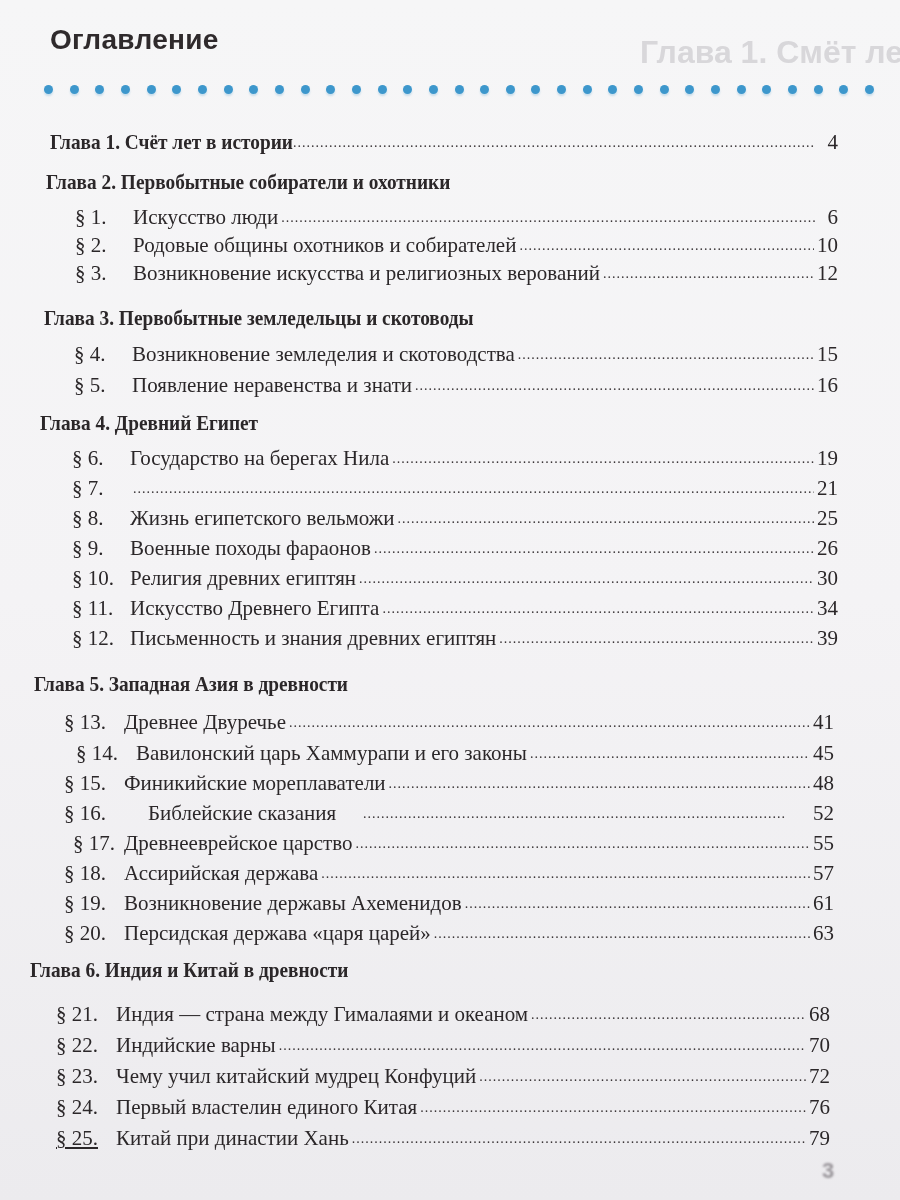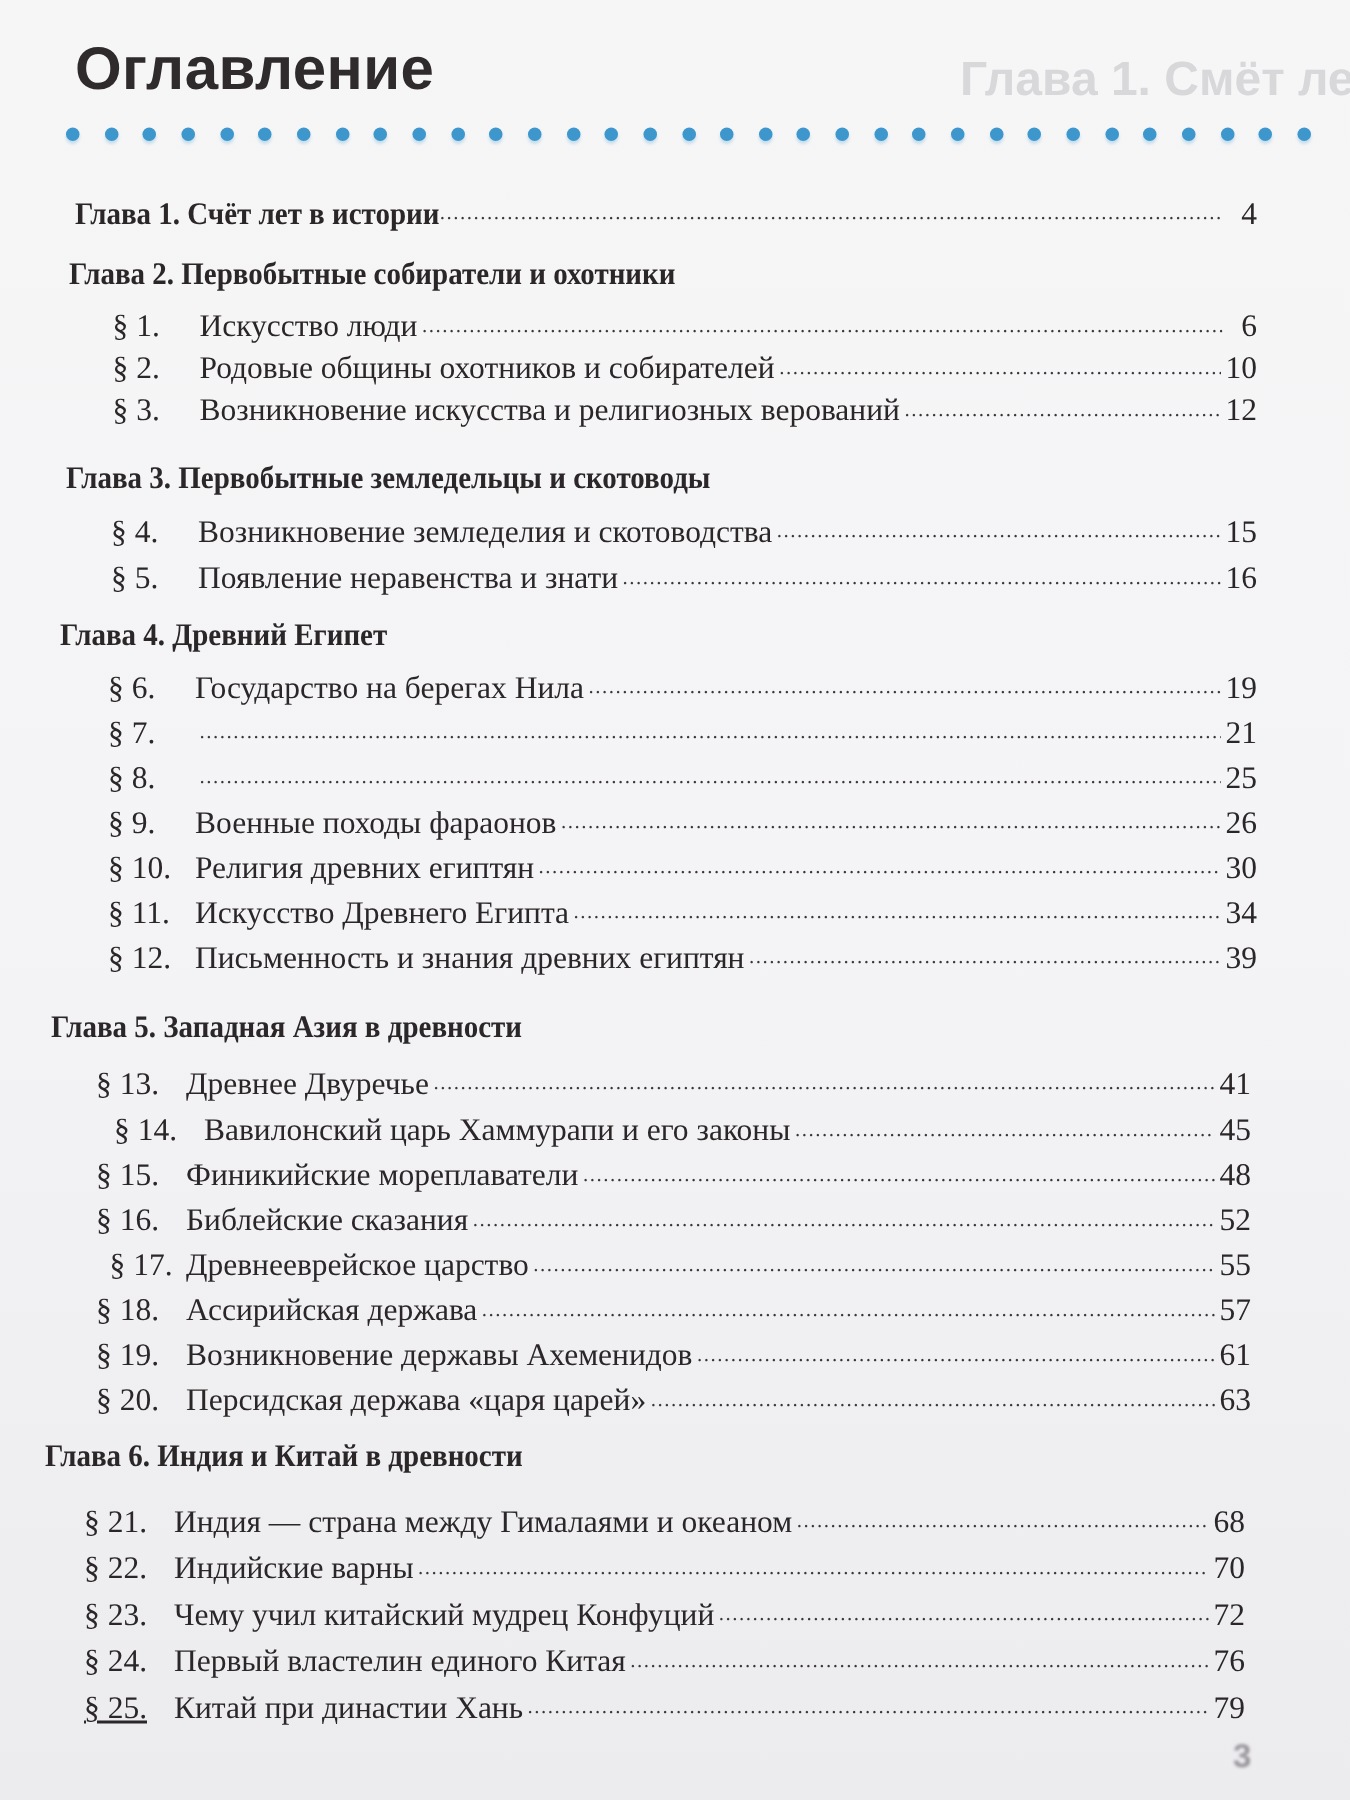--- a/index.html
+++ b/index.html
@@ -24,21 +24,21 @@
       color: #d8d7da;
       white-space: nowrap;
       pointer-events: none;
     }
     .title {
       position: absolute;
       left: 50px;
       top: 24px;
       font-family: "Liberation Sans", sans-serif;
       font-weight: bold;
-      font-size: 40px;
+      font-size: 28px;
       color: #2f2a2c;
       letter-spacing: 0.3px;
     }
     .dots {
       position: absolute;
       left: 44px;
       top: 83px;
       width: 830px;
       height: 12px;
       display: flex;
@@ -207,20 +207,21 @@
     <span class="leader"></span>
     <span class="page">19</span>
   </div>
   <div class="entry" style="left:72px; top:346px; width:766px;">
     <span class="num" style="width:58px;">§ 7.</span>
     <span class="leader"></span>
     <span class="page">21</span>
   </div>
   <div class="entry" style="left:72px; top:376px; width:766px;">
     <span class="num" style="width:58px;">§ 8.</span>
+    <span class="label">Жизнь египетского вельможи</span>
     <span class="leader"></span>
     <span class="page">25</span>
   </div>
   <div class="entry" style="left:72px; top:406px; width:766px;">
     <span class="num" style="width:58px;">§ 9.</span>
     <span class="label">Военные походы фараонов</span>
     <span class="leader"></span>
     <span class="page">26</span>
   </div>
   <div class="entry" style="left:72px; top:436px; width:766px;">
@@ -254,21 +255,21 @@
     <span class="label">Вавилонский царь Хаммурапи и его законы</span>
     <span class="leader"></span>
     <span class="page">45</span>
   </div>
   <div class="entry" style="left:64px; top:641px; width:770px;">
     <span class="num" style="width:60px;">§ 15.</span>
     <span class="label">Финикийские мореплаватели</span>
     <span class="leader"></span>
     <span class="page">48</span>
   </div>
-  <div class="entry" style="left:64px; top:671px; width:770px;">
+  <div class="entry" style="left:64px; top:671px; width:770px;gap:24px;">
     <span class="num" style="width:60px;">§ 16.</span>
     <span class="label">Библейские сказания</span>
     <span class="leader"></span>
     <span class="page">52</span>
   </div>
   <div class="entry" style="left:64px; top:701px; width:770px;">
     <span class="num" style="width:60px;text-align:center;">§ 17.</span>
     <span class="label">Древнееврейское царство</span>
     <span class="leader"></span>
     <span class="page">55</span>

